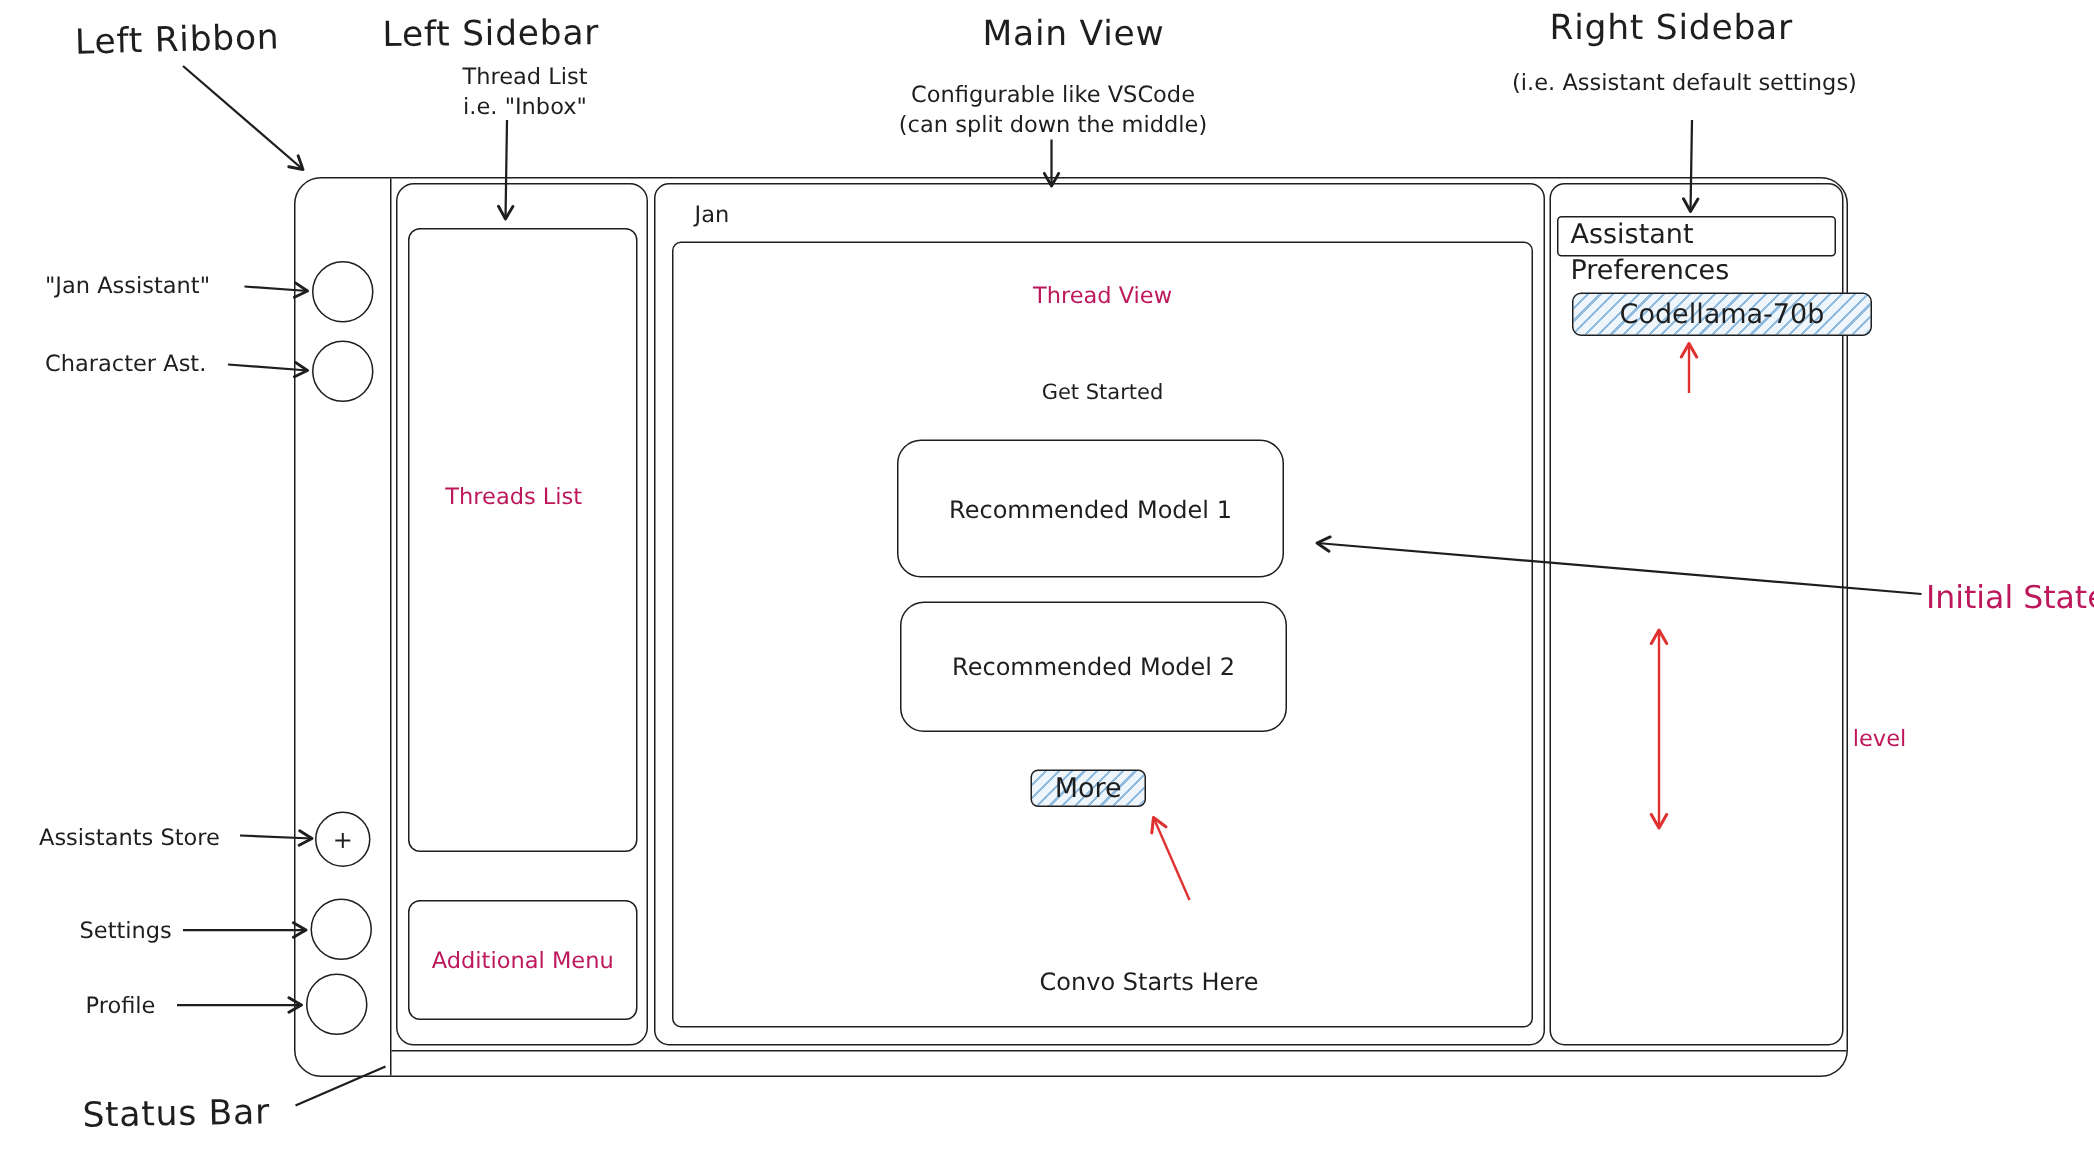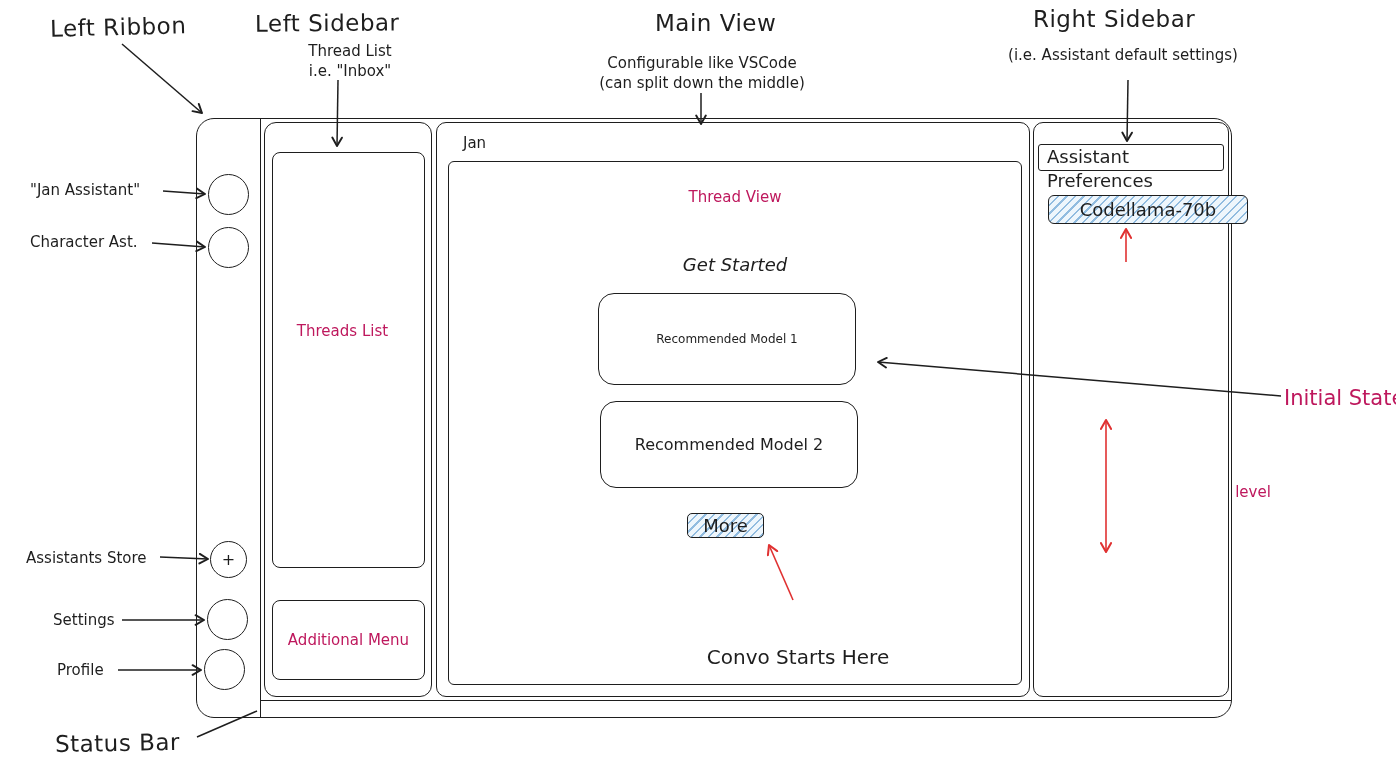--- a/index.html
+++ b/index.html
@@ -64,25 +64,25 @@
   #threads-box   { left:272px; top:152px; width:153px; height:416px; border-radius:8px; }
   #threads-label { left:272px; top:322px; width:141px; }
   #addmenu-box   { left:272px; top:600px; width:153px; height:80px; border-radius:8px; }
   #addmenu-label { left:272px; top:631px; width:153px; }
 
   
   #main-panel  { left:436px; top:122px; width:594px; height:575px; border-radius:10px; }
   #main-title  { left:463px; top:134px; }
   #main-inner  { left:448px; top:161px; width:574px; height:524px; border-radius:6px; }
   #thread-view { left:448px; top:188px; width:574px; }
-  #get-started { left:448px; top:254px; width:574px; font-size:18px;font-style:italic; }
-  #model1      { left:598px; top:293px; width:258px; height:92px; border-radius:16px; font-size:12px; }
+  #get-started { left:448px; top:254px; width:574px; font-size:14px; }
+  #model1      { left:598px; top:293px; width:258px; height:92px; border-radius:16px; font-size:16px; }
   #model2      { left:600px; top:401px; width:258px; height:87px; border-radius:16px; font-size:16px; }
   #more-btn    { left:687px; top:513px; width:77px; height:25px; border-radius:5px; }
-  #convo       { left:448px; top:645px; width:636px; font-size:20px;margin-left:32px; }
+  #convo       { left:448px; top:645px; width:636px; font-size:16px; }
 
   
   #right-panel  { left:1033px; top:122px; width:196px; height:575px; border-radius:10px; }
   #right-header { left:1038px; top:144px; width:186px; height:27px; border:1.5px solid #1e1e1e; border-radius:3px; background:#fff; padding-left:8px; line-height:24px; }
   #codellama    { left:1048px; top:195px; width:200px; height:29px; }
 
   #arrow-layer { left:0; top:0; width:1396px; height:766px; pointer-events:none; }
 </style>
 </head>
 <body>

